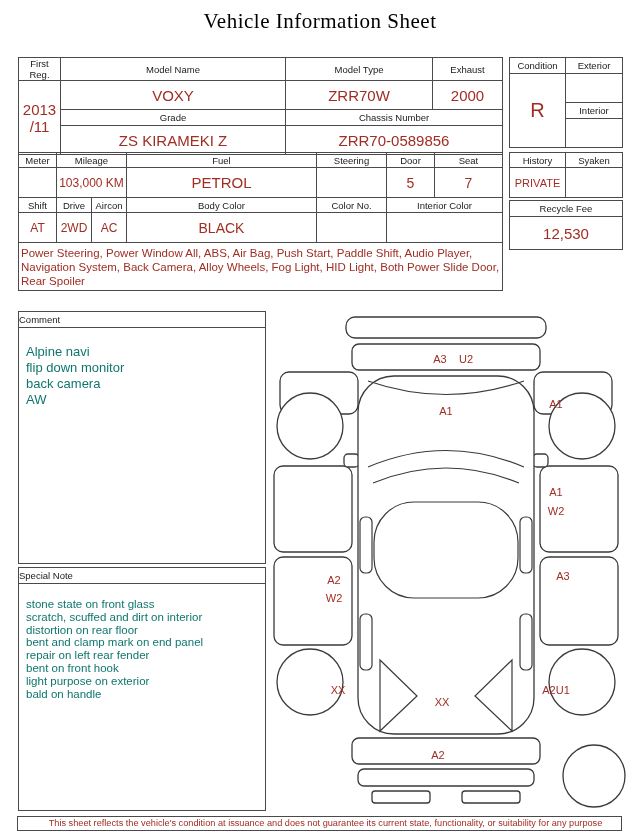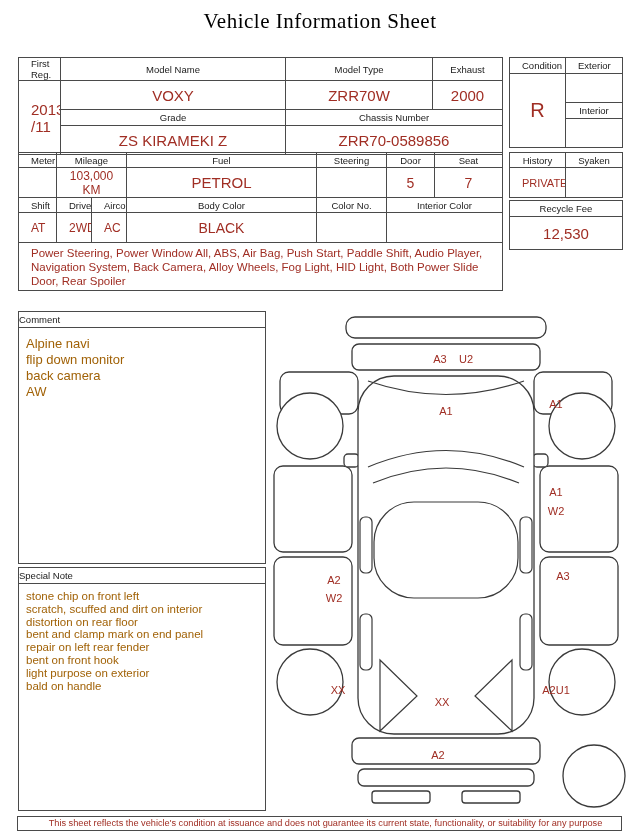--- a/index.html
+++ b/index.html
@@ -2,29 +2,29 @@
 <html><head>
 <meta charset="utf-8">
 <style>
   *{box-sizing:border-box;}
   html,body{margin:0;padding:0;background:#fff;}
   .sheet{position:relative;width:640px;height:835px;background:#fff;
          font-family:"Liberation Sans","DejaVu Sans",sans-serif;color:#1a1a1a;overflow:hidden;}
   .title{position:absolute;top:9px;left:0;width:100%;text-align:center;
          font-family:"Liberation Serif","DejaVu Serif",serif;font-size:21px;letter-spacing:.5px;color:#000;}
   table.grid{position:absolute;border-collapse:collapse;table-layout:fixed;}
-  table.grid td{border:1px solid #4a4a4a;padding:0 12px;overflow:hidden;vertical-align:middle;}
+  table.grid td{border:1px solid #4a4a4a;padding:0 2px;overflow:hidden;vertical-align:middle;}
   .hdr{font-size:9.5px;text-align:center;color:#1a1a1a;}
   .val{font-size:15px;text-align:center;color:#a02e24;}
   .fs11{font-size:11px}.fs12{font-size:12px}.fs14{font-size:14px}.fs20{font-size:20px}
   .lh17{line-height:17px}
   .eqp{font-size:11.5px;line-height:14px;text-align:left;vertical-align:top;padding:2px 4px;color:#a02e24;}
   .panel{position:absolute;border:1px solid #4a4a4a;background:#fff;}
   .panel-hdr{height:16px;line-height:16px;border-bottom:1px solid #4a4a4a;text-align:left;font-size:9.5px;color:#1a1a1a;}
-  .panel-body{color:#a16207;}
+  .panel-body{color:#0f766e;margin-top:8px;}
   .comment-body{font-size:13px;line-height:16px;padding:8px 7px;}
   .note-body{font-size:11.5px;line-height:12.8px;padding:6px 7px;}
   .footer-box{position:absolute;border:1px solid #4a4a4a;color:#a02e24;font-size:9.2px;line-height:13px;text-align:center;padding-left:12px;}
   .car-svg{position:absolute;left:267px;top:314px;}
   .dlabel text{fill:#a02e24;font-size:11px;font-family:"Liberation Sans","DejaVu Sans",sans-serif;}
 </style>
 </head>
 <body>
 
 <div class="sheet">
@@ -172,21 +172,21 @@
       <div>Alpine navi</div>
       <div>flip down monitor</div>
       <div>back camera</div>
       <div>AW</div>
     </div>
   </div>
 
   <div class="panel" style="left:18px;top:567px;width:248px;height:244px">
     <div class="panel-hdr">Special Note</div>
     <div class="panel-body note-body">
-      <div>stone chip on front left</div>
+      <div>stone state on front glass</div>
       <div>scratch, scuffed and dirt on interior</div>
       <div>distortion on rear floor</div>
       <div>bent and clamp mark on end panel</div>
       <div>repair on left rear fender</div>
       <div>bent on front hook</div>
       <div>light purpose on exterior</div>
       <div>bald on handle</div>
     </div>
   </div>
 

